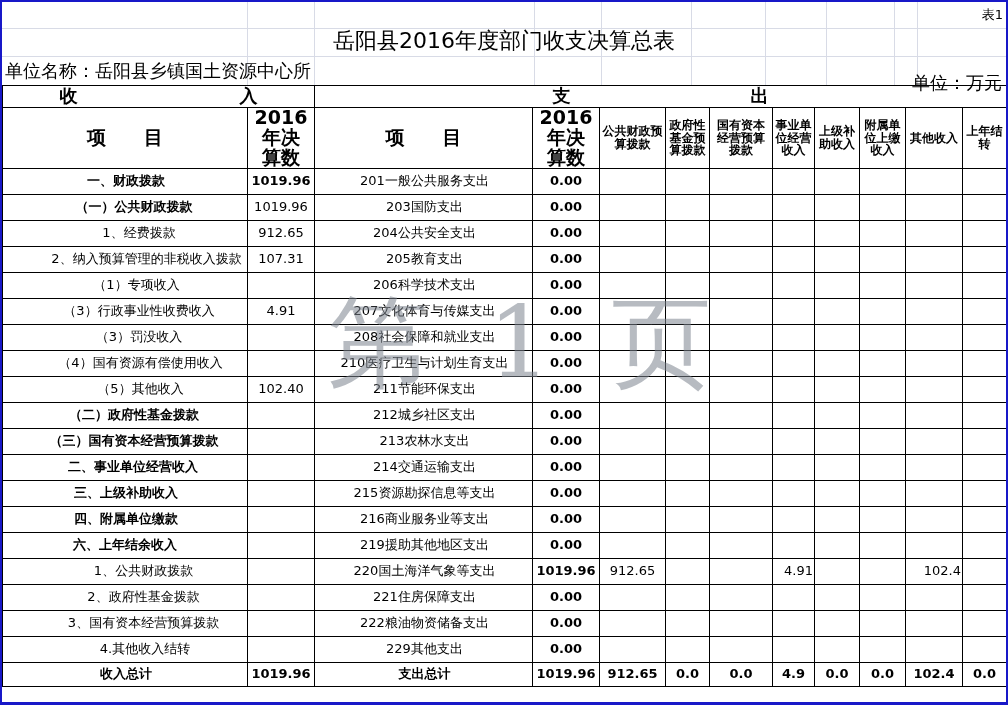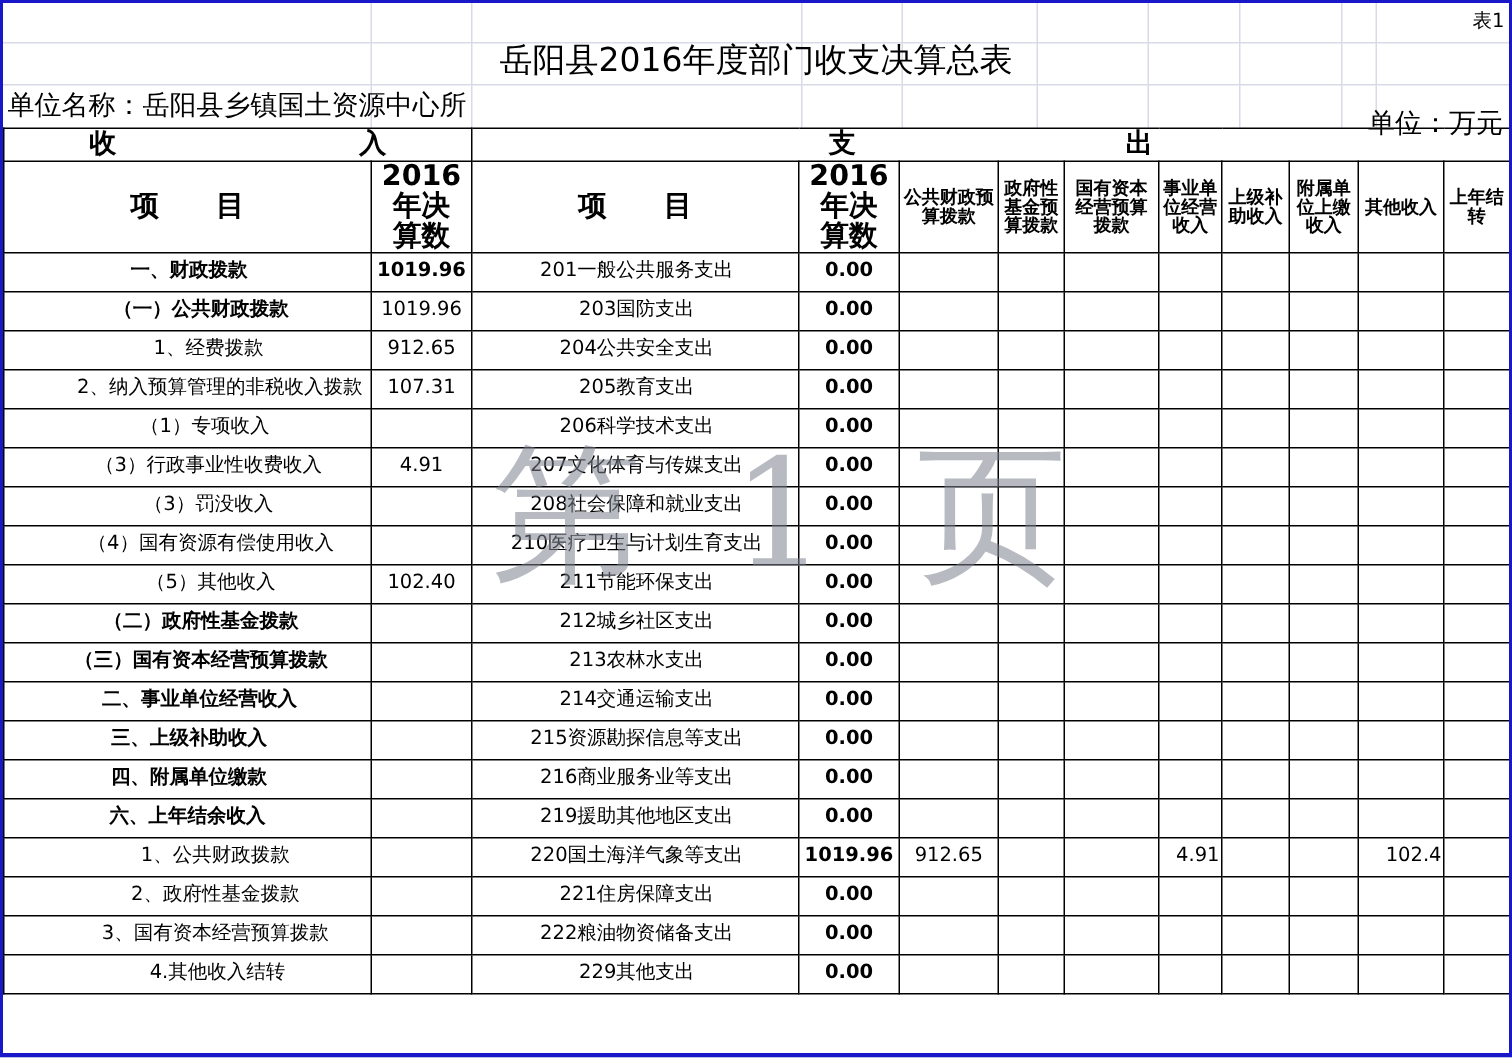--- a/index.html
+++ b/index.html
@@ -365,17 +365,31 @@
           <td class="val b">0.00</td>
           <td class="val"></td>
           <td class="val"></td>
           <td class="val"></td>
           <td class="val"></td>
           <td class="val"></td>
           <td class="val"></td>
           <td class="val"></td>
           <td class="val"></td>
         </tr>
+        <tr class="total">
+          <td class="item b" style="text-align: center;">收入总计</td>
+          <td class="val b">1019.96</td>
+          <td class="item b" style="text-align: center;">支出总计</td>
+          <td class="val b">1019.96</td>
+          <td class="val b">912.65</td>
+          <td class="val b">0.0</td>
+          <td class="val b">0.0</td>
+          <td class="val b">4.9</td>
+          <td class="val b">0.0</td>
+          <td class="val b">0.0</td>
+          <td class="val b">102.4</td>
+          <td class="val b">0.0</td>
+        </tr>
       </tbody>
   </table>
 
   <div class="watermark">第 1 页</div>
 </div>
 
 </body></html>

